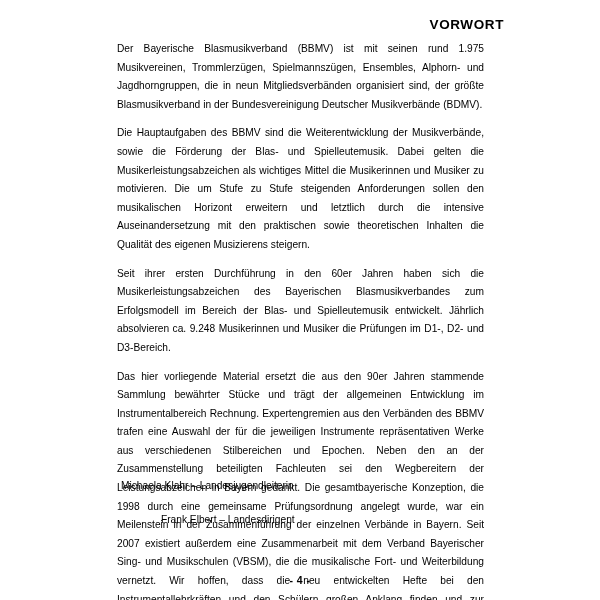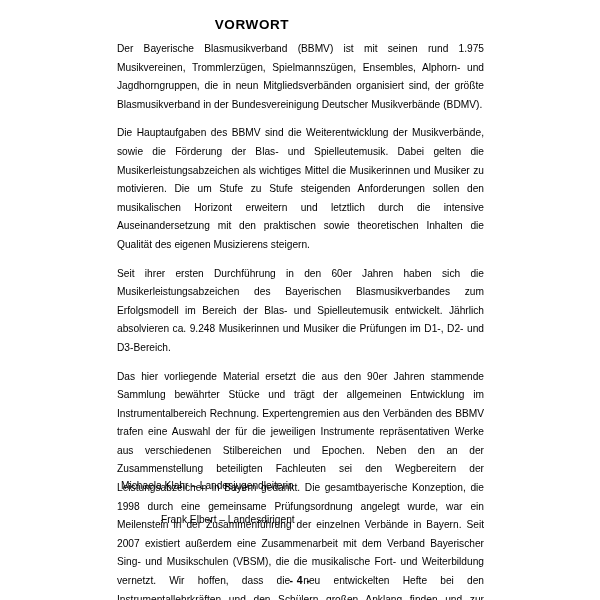--- a/index.html
+++ b/index.html
@@ -25,21 +25,21 @@
     width: 600px;
     height: 600px;
     box-sizing: border-box;
   }
 
   .doc-title {
     position: absolute;
     left: 0;
     top: 8px;
     width: 504px;
-    text-align: center;
+    text-align: right;
     font-size: 13.5px;
     font-weight: bold;
     letter-spacing: 0.6px;
     line-height: 16px;
   }
 
   .body-block {
     position: absolute;
     left: 117px;
     top: 40px;

